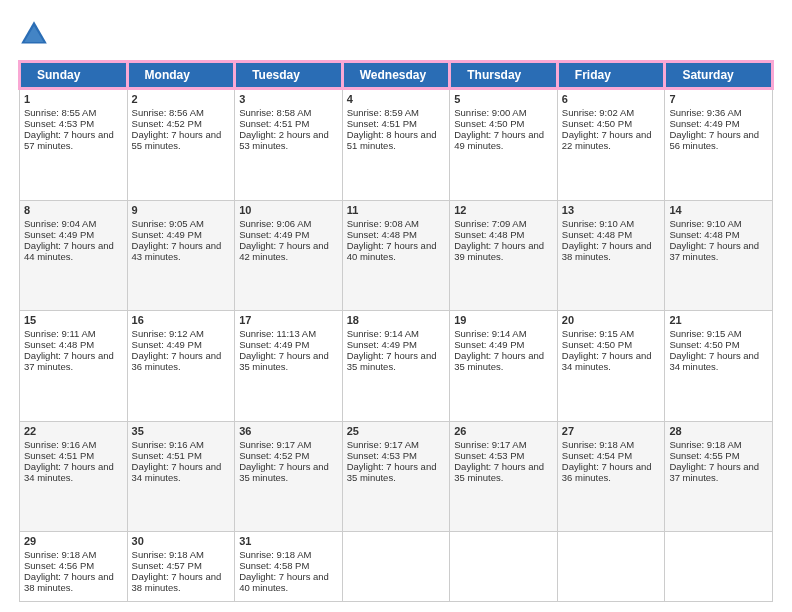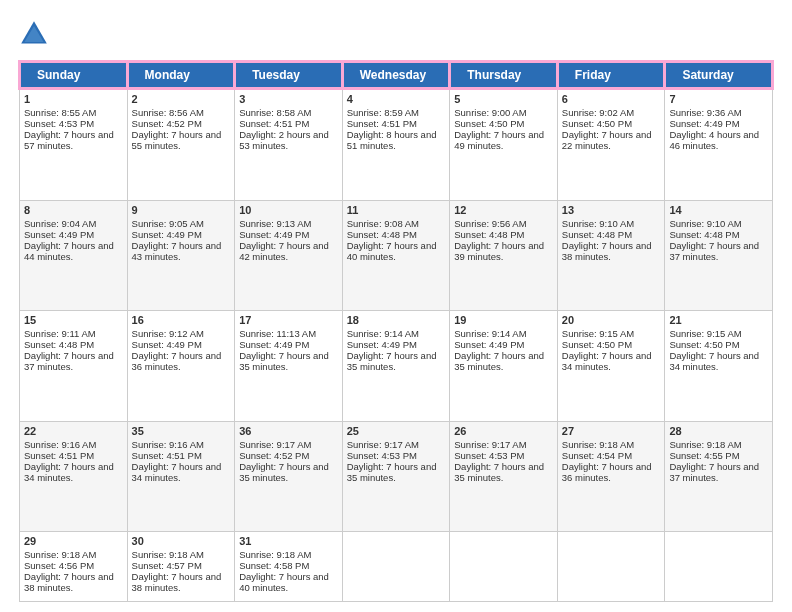--- a/index.html
+++ b/index.html
@@ -158,51 +158,51 @@
           <td>
             <span class="day-num">6</span>
             <div>Sunrise: 9:02 AM</div>
             <div>Sunset: 4:50 PM</div>
             <div>Daylight: 7 hours and 22 minutes.</div>
           </td>
           <td>
             <span class="day-num">7</span>
             <div>Sunrise: 9:36 AM</div>
             <div>Sunset: 4:49 PM</div>
-            <div>Daylight: 4 hours and 46 minutes.</div>
+            <div>Daylight: 7 hours and 56 minutes.</div>
           </td>
         </tr>
         <tr>
           <td>
             <span class="day-num">8</span>
             <div>Sunrise: 9:04 AM</div>
             <div>Sunset: 4:49 PM</div>
             <div>Daylight: 7 hours and 44 minutes.</div>
           </td>
           <td>
             <span class="day-num">9</span>
             <div>Sunrise: 9:05 AM</div>
             <div>Sunset: 4:49 PM</div>
             <div>Daylight: 7 hours and 43 minutes.</div>
           </td>
           <td>
             <span class="day-num">10</span>
-            <div>Sunrise: 9:13 AM</div>
+            <div>Sunrise: 9:06 AM</div>
             <div>Sunset: 4:49 PM</div>
             <div>Daylight: 7 hours and 42 minutes.</div>
           </td>
           <td>
             <span class="day-num">11</span>
             <div>Sunrise: 9:08 AM</div>
             <div>Sunset: 4:48 PM</div>
             <div>Daylight: 7 hours and 40 minutes.</div>
           </td>
           <td>
             <span class="day-num">12</span>
-            <div>Sunrise: 9:56 AM</div>
+            <div>Sunrise: 7:09 AM</div>
             <div>Sunset: 4:48 PM</div>
             <div>Daylight: 7 hours and 39 minutes.</div>
           </td>
           <td>
             <span class="day-num">13</span>
             <div>Sunrise: 9:10 AM</div>
             <div>Sunset: 4:48 PM</div>
             <div>Daylight: 7 hours and 38 minutes.</div>
           </td>
           <td>

